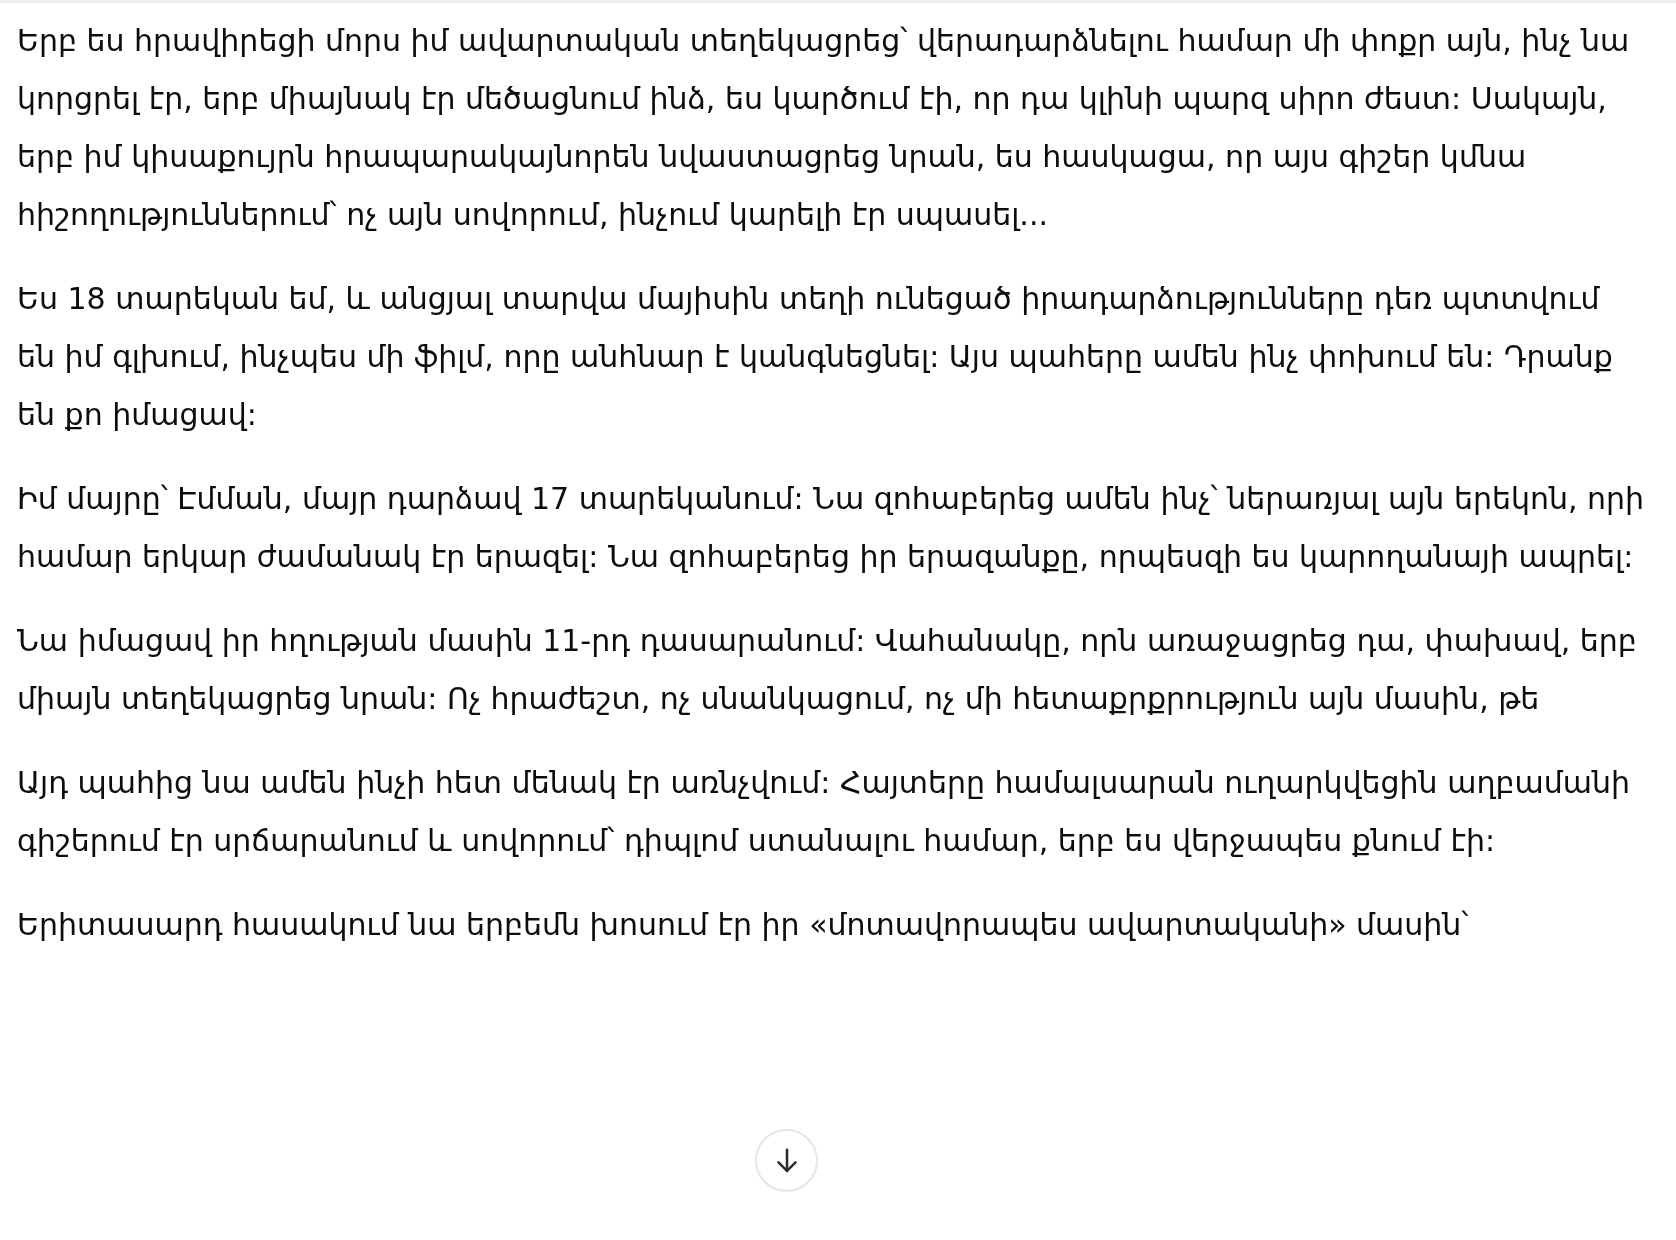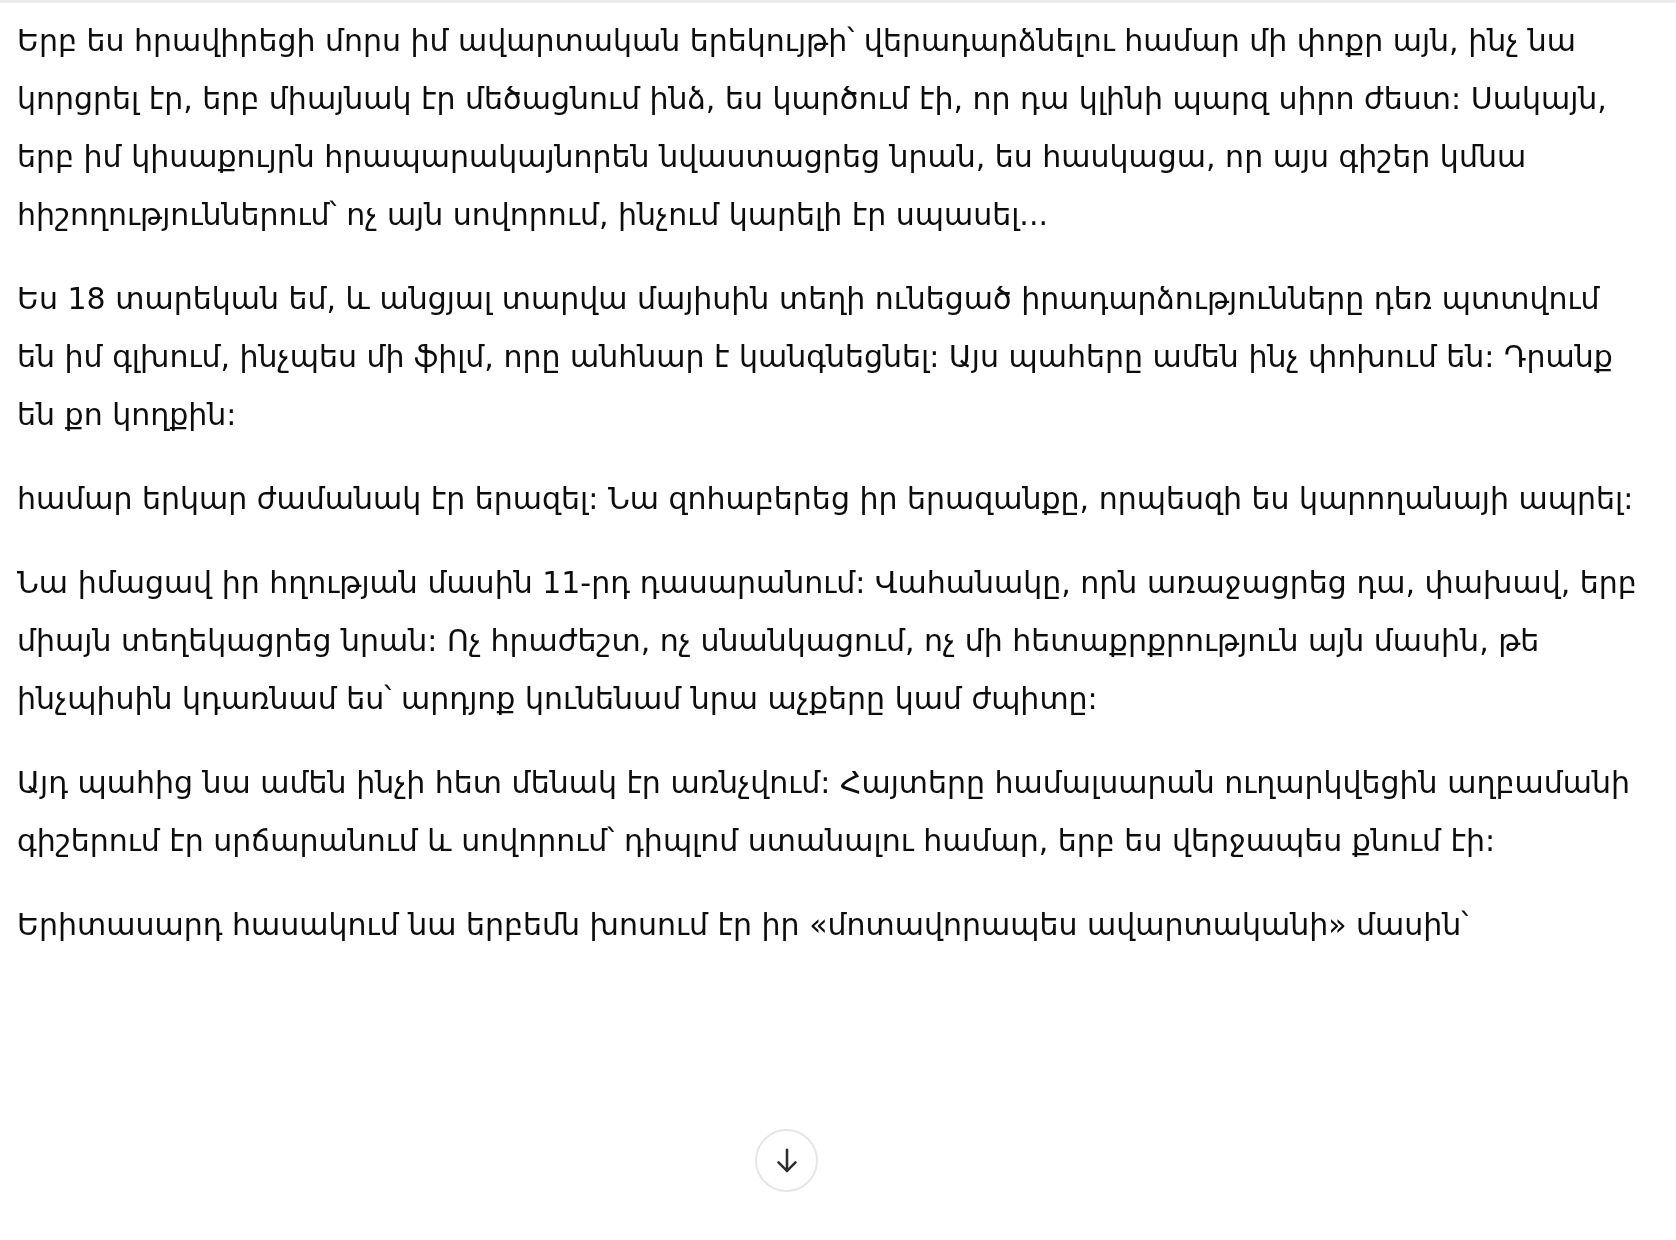--- a/index.html
+++ b/index.html
@@ -60,37 +60,37 @@
   .scroll-btn svg { display: block; }
 </style>
 </head>
 <body>
 
 <div class="page">
   <div class="top-divider"></div>
 
   <div class="text-block">
     <p>
-      <span class="ln">Երբ ես հրավիրեցի մորս իմ ավարտական երեկույթի՝ վերադարձնելու համար մի փոքր այն, ինչ նա</span>
+      <span class="ln">Երբ ես հրավիրեցի մորս իմ ավարտական տեղեկացրեց՝ վերադարձնելու համար մի փոքր այն, ինչ նա</span>
       <span class="ln">կորցրել էր, երբ միայնակ էր մեծացնում ինձ, ես կարծում էի, որ դա կլինի պարզ սիրո ժեստ: Սակայն,</span>
       <span class="ln">երբ իմ կիսաքույրն հրապարակայնորեն նվաստացրեց նրան, ես հասկացա, որ այս գիշեր կմնա</span>
       <span class="ln">հիշողություններում՝ ոչ այն սովորում, ինչում կարելի էր սպասել...</span>
     </p>
     <p>
       <span class="ln">Ես 18 տարեկան եմ, և անցյալ տարվա մայիսին տեղի ունեցած իրադարձությունները դեռ պտտվում</span>
       <span class="ln">են իմ գլխում, ինչպես մի ֆիլմ, որը անհնար է կանգնեցնել: Այս պահերը ամեն ինչ փոխում են: Դրանք</span>
-      <span class="ln">են քո կողքին:</span>
+      <span class="ln">են քո իմացավ:</span>
     </p>
     <p>
+      <span class="ln">Իմ մայրը՝ Էմման, մայր դարձավ 17 տարեկանում: Նա զոհաբերեց ամեն ինչ՝ ներառյալ այն երեկոն, որի</span>
       <span class="ln">համար երկար ժամանակ էր երազել: Նա զոհաբերեց իր երազանքը, որպեսզի ես կարողանայի ապրել:</span>
     </p>
     <p>
       <span class="ln">Նա իմացավ իր հղության մասին 11-րդ դասարանում: Վահանակը, որն առաջացրեց դա, փախավ, երբ</span>
       <span class="ln">միայն տեղեկացրեց նրան: Ոչ հրաժեշտ, ոչ սնանկացում, ոչ մի հետաքրքրություն այն մասին, թե</span>
-      <span class="ln">ինչպիսին կդառնամ ես՝ արդյոք կունենամ նրա աչքերը կամ ժպիտը:</span>
     </p>
     <p>
       <span class="ln">Այդ պահից նա ամեն ինչի հետ մենակ էր առնչվում: Հայտերը համալսարան ուղարկվեցին աղբամանի</span>
       <span class="ln">գիշերում էր սրճարանում և սովորում՝ դիպլոմ ստանալու համար, երբ ես վերջապես քնում էի:</span>
     </p>
     <p>
       <span class="ln">Երիտասարդ հասակում նա երբեմն խոսում էր իր «մոտավորապես ավարտականի» մասին՝</span>
     </p>
   </div>
 

